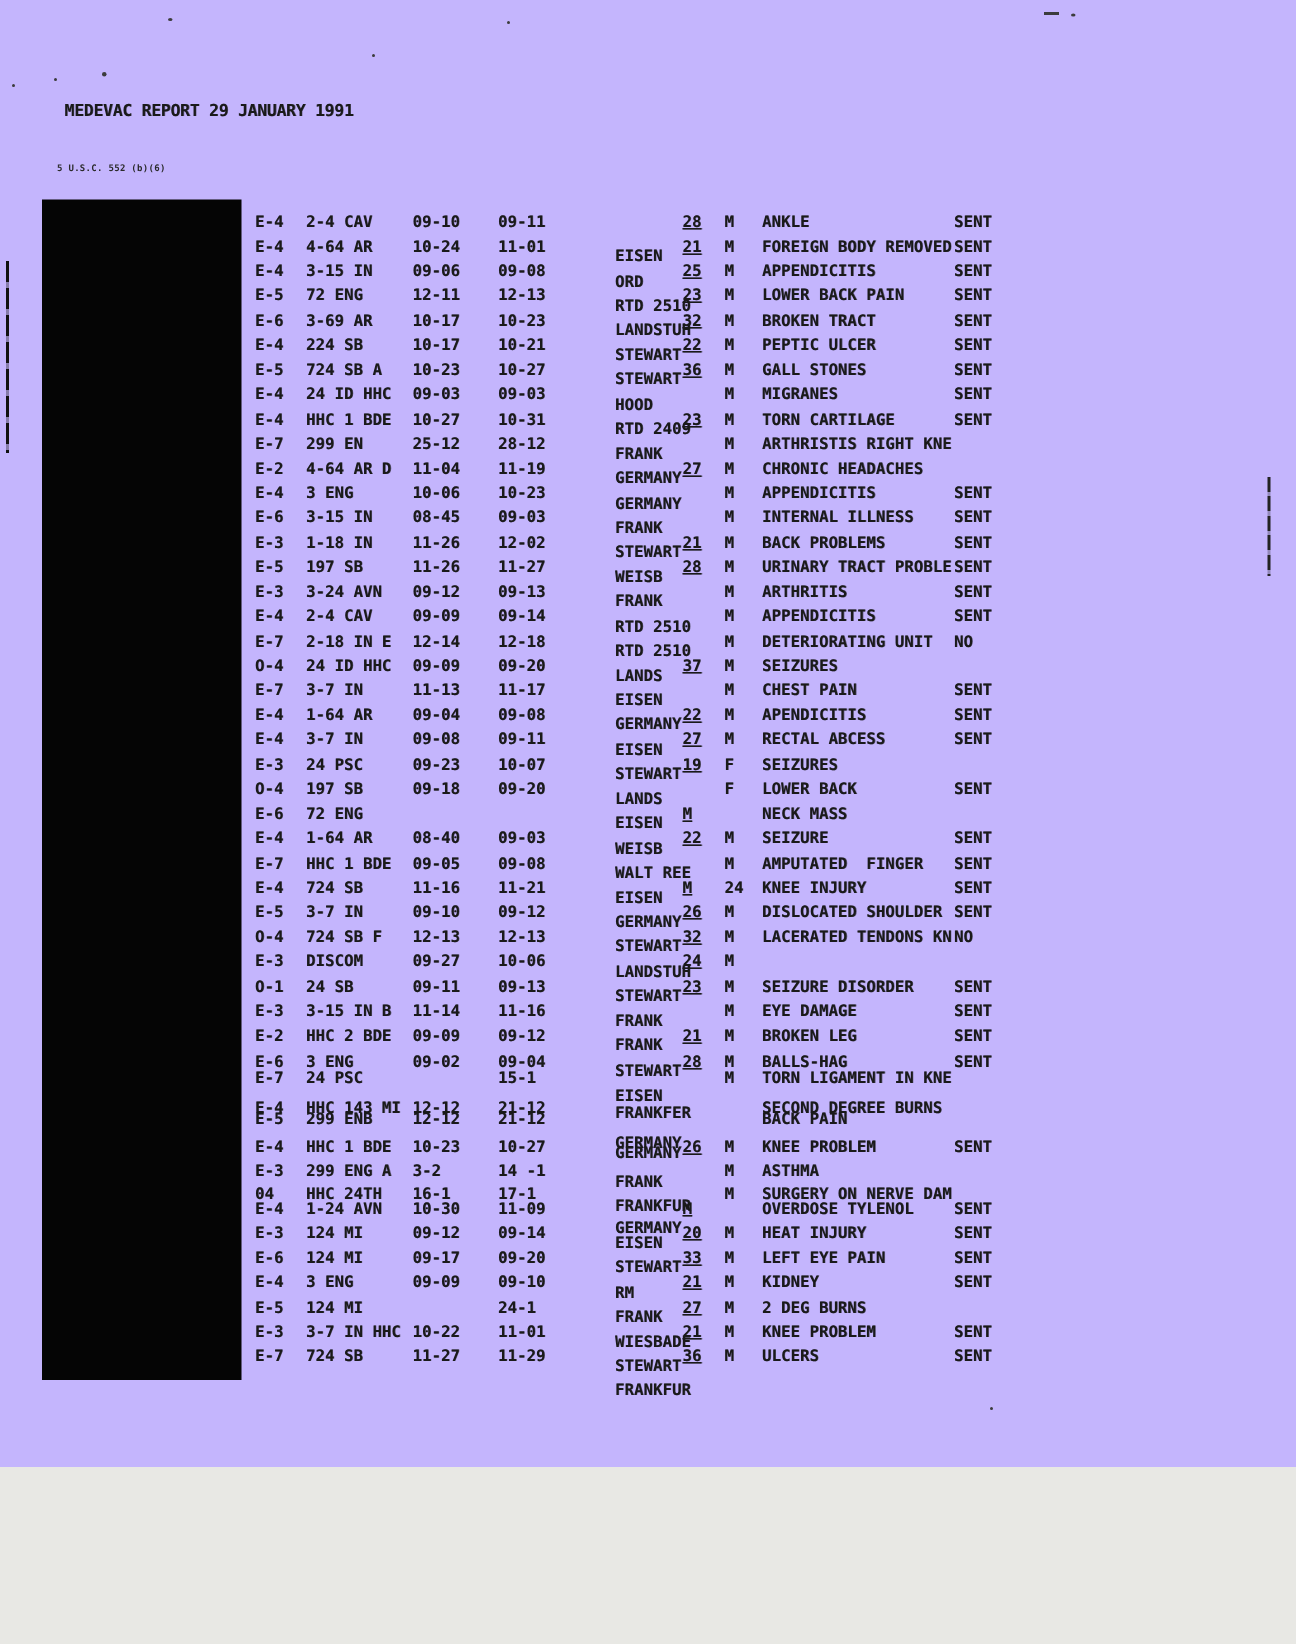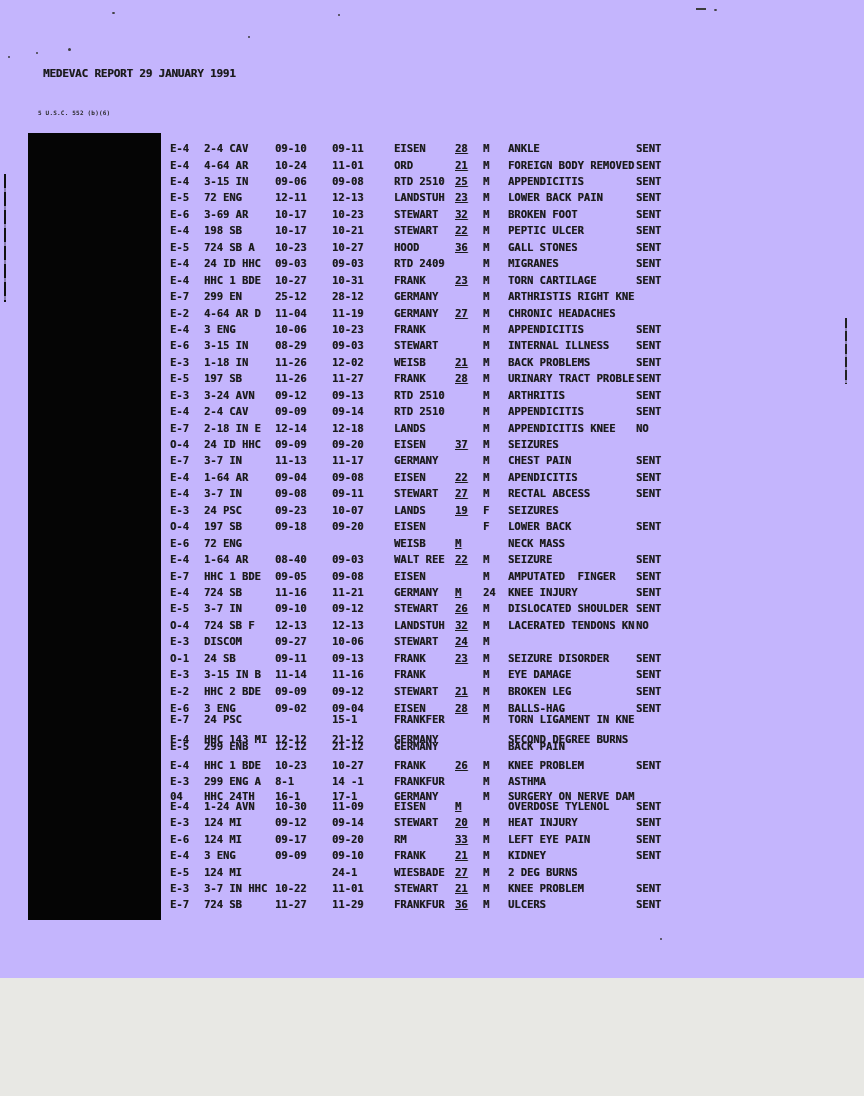--- a/index.html
+++ b/index.html
@@ -32,21 +32,21 @@
   .redaction{
     position:absolute;left:28px;top:133px;width:133px;height:787px;
     background:#050505;
   }
   .row{position:absolute;left:0;top:0;width:864px;height:14px;}
   .cell{position:absolute;top:0;white-space:pre;
     font-family:"DejaVu Sans Mono", monospace;
     font-weight:700;font-size:10.5px;line-height:12px;color:#1a1a1a;
     text-shadow:0.4px 0 0 rgba(20,20,20,.55);}
   .c-rank{left:170px;} .c-unit{left:204px;} .c-admit{left:275px;}
-  .c-evac{left:332px;} .c-evacloc{left:394px;} .c-age{left:455px;text-decoration:underline;}
+  .c-evac{left:332px;} .c-evacloc{left:410px;margin-top:23px;} .c-age{left:455px;text-decoration:underline;}
   .c-sex{left:483px;} .c-reason{left:508px;} .c-nok{left:636px;}
   .streak{position:absolute;background:#111;}
   .streak-left{left:4px;top:174px;width:2px;height:128px;
     background:repeating-linear-gradient(#111 0 14px, rgba(17,17,17,.35) 14px 18px);}
   .streak-right{left:845px;top:318px;width:2px;height:66px;
     background:repeating-linear-gradient(#222 0 10px, rgba(34,34,34,.3) 10px 13px);}
   .speck{position:absolute;background:#3c3c3c;border-radius:50%;}
 </style>
 </head>
 <body>
@@ -106,26 +106,26 @@
         <span class="cell c-nok">SENT</span>
       </div>
       <div class="row" style="top: 207.8px;">
         <span class="cell c-rank">E-6</span>
         <span class="cell c-unit">3-69 AR</span>
         <span class="cell c-admit">10-17</span>
         <span class="cell c-evac">10-23</span>
         <span class="cell c-evacloc">STEWART</span>
         <span class="cell c-age">32</span>
         <span class="cell c-sex">M</span>
-        <span class="cell c-reason">BROKEN FOOT</span>
+        <span class="cell c-reason">BROKEN TRACT</span>
         <span class="cell c-nok">SENT</span>
       </div>
       <div class="row" style="top: 224.3px;">
         <span class="cell c-rank">E-4</span>
-        <span class="cell c-unit">198 SB</span>
+        <span class="cell c-unit">224 SB</span>
         <span class="cell c-admit">10-17</span>
         <span class="cell c-evac">10-21</span>
         <span class="cell c-evacloc">STEWART</span>
         <span class="cell c-age">22</span>
         <span class="cell c-sex">M</span>
         <span class="cell c-reason">PEPTIC ULCER</span>
         <span class="cell c-nok">SENT</span>
       </div>
       <div class="row" style="top: 240.7px;">
         <span class="cell c-rank">E-5</span>
@@ -189,21 +189,21 @@
         <span class="cell c-evac">10-23</span>
         <span class="cell c-evacloc">FRANK</span>
         <span class="cell c-age"></span>
         <span class="cell c-sex">M</span>
         <span class="cell c-reason">APPENDICITIS</span>
         <span class="cell c-nok">SENT</span>
       </div>
       <div class="row" style="top: 339.4px;">
         <span class="cell c-rank">E-6</span>
         <span class="cell c-unit">3-15 IN</span>
-        <span class="cell c-admit">08-29</span>
+        <span class="cell c-admit">08-45</span>
         <span class="cell c-evac">09-03</span>
         <span class="cell c-evacloc">STEWART</span>
         <span class="cell c-age"></span>
         <span class="cell c-sex">M</span>
         <span class="cell c-reason">INTERNAL ILLNESS</span>
         <span class="cell c-nok">SENT</span>
       </div>
       <div class="row" style="top: 355.8px;">
         <span class="cell c-rank">E-3</span>
         <span class="cell c-unit">1-18 IN</span>
@@ -249,21 +249,21 @@
         <span class="cell c-nok">SENT</span>
       </div>
       <div class="row" style="top: 421.6px;">
         <span class="cell c-rank">E-7</span>
         <span class="cell c-unit">2-18 IN E</span>
         <span class="cell c-admit">12-14</span>
         <span class="cell c-evac">12-18</span>
         <span class="cell c-evacloc">LANDS</span>
         <span class="cell c-age"></span>
         <span class="cell c-sex">M</span>
-        <span class="cell c-reason">APPENDICITIS KNEE</span>
+        <span class="cell c-reason">DETERIORATING UNIT</span>
         <span class="cell c-nok">NO</span>
       </div>
       <div class="row" style="top: 438px;">
         <span class="cell c-rank">O-4</span>
         <span class="cell c-unit">24 ID HHC</span>
         <span class="cell c-admit">09-09</span>
         <span class="cell c-evac">09-20</span>
         <span class="cell c-evacloc">EISEN</span>
         <span class="cell c-age">37</span>
         <span class="cell c-sex">M</span>
@@ -486,21 +486,21 @@
         <span class="cell c-evac">10-27</span>
         <span class="cell c-evacloc">FRANK</span>
         <span class="cell c-age">26</span>
         <span class="cell c-sex">M</span>
         <span class="cell c-reason">KNEE PROBLEM</span>
         <span class="cell c-nok">SENT</span>
       </div>
       <div class="row" style="top: 775px;">
         <span class="cell c-rank">E-3</span>
         <span class="cell c-unit">299 ENG A</span>
-        <span class="cell c-admit">8-1</span>
+        <span class="cell c-admit">3-2</span>
         <span class="cell c-evac">14 -1</span>
         <span class="cell c-evacloc">FRANKFUR</span>
         <span class="cell c-age"></span>
         <span class="cell c-sex">M</span>
         <span class="cell c-reason">ASTHMA</span>
         <span class="cell c-nok"></span>
       </div>
       <div class="row" style="top: 790px;">
         <span class="cell c-rank">04</span>
         <span class="cell c-unit">HHC 24TH</span>

